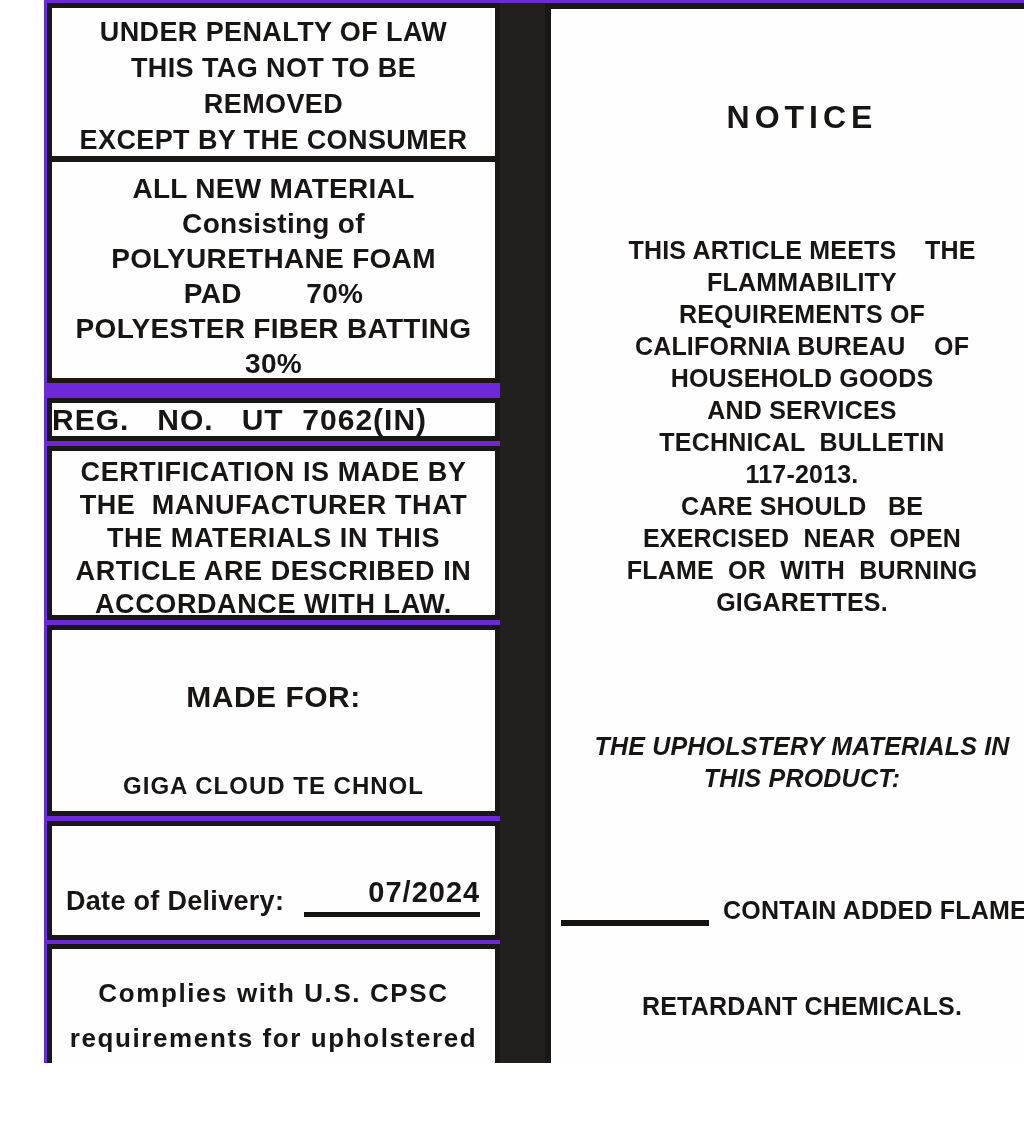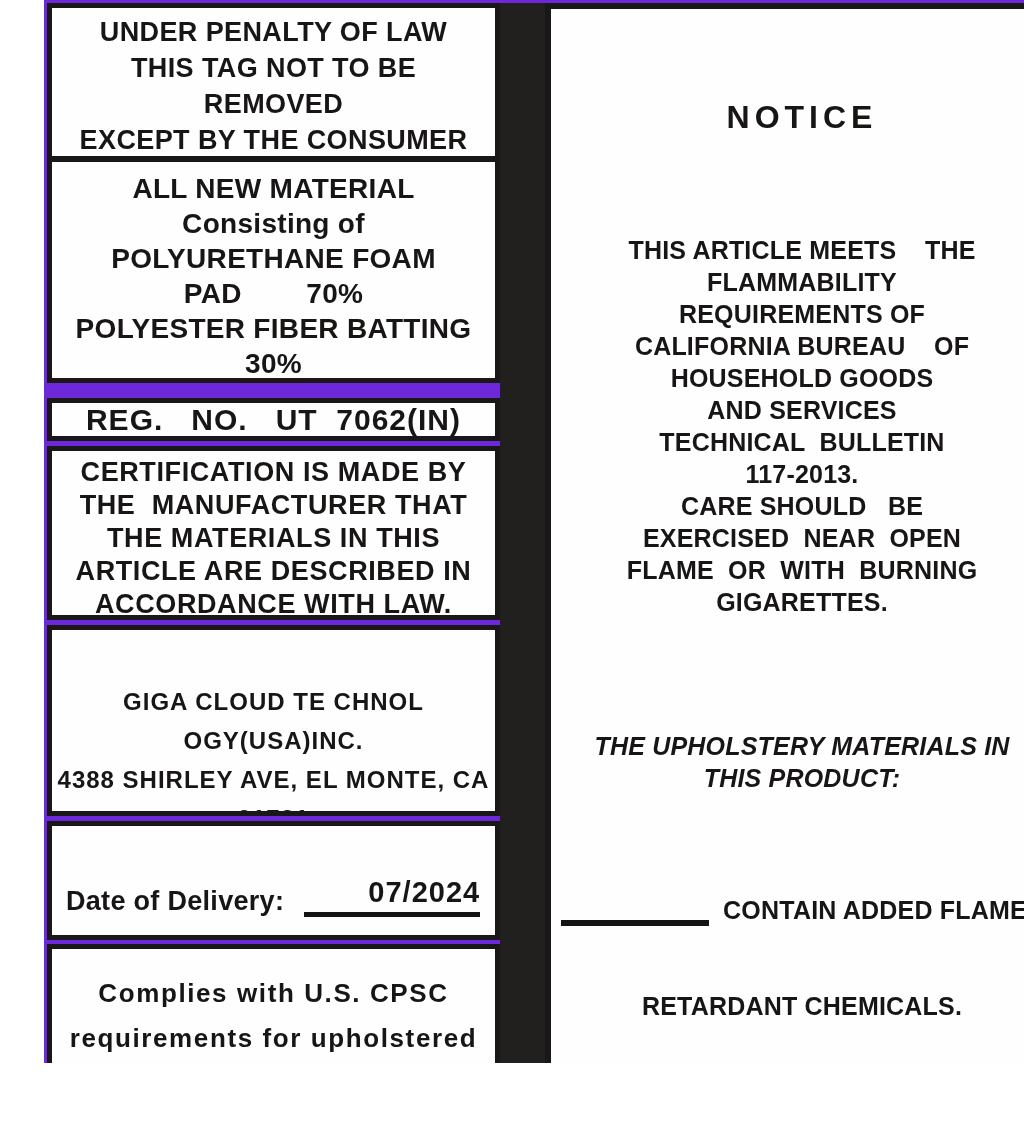--- a/index.html
+++ b/index.html
@@ -18,21 +18,21 @@
     background: #fefefe;
     border: 5px solid #1a1717;
     box-sizing: border-box;
     text-align: center;
     white-space: pre-wrap;
     overflow: hidden;
   }
   
   .penalty-box   { left: 3px; top: 3px;   width: 453px; height: 158px; font-size: 27px; line-height: 36px; padding-top: 6px; letter-spacing: .4px; }
   .material-box  { left: 3px; top: 157px; width: 453px; height: 226px; font-size: 28px; line-height: 35px; padding-top: 9px; letter-spacing: .3px; }
-  .reg-box       { left: 3px; top: 398px; width: 453px; height: 43px;  font-size: 30px; line-height: 33px; letter-spacing: 1px; display: flex; align-items: center; justify-content: center; }
+  .reg-box       { left: 3px; top: 398px; width: 453px; height: 43px;  font-size: 30px; line-height: 33px; letter-spacing: 1px; display: flex; align-items: center; justify-content: flex-start; }
   .cert-box      { left: 3px; top: 446px; width: 453px; height: 174px; font-size: 27px; line-height: 33px; padding-top: 5px; letter-spacing: .6px; }
   .madefor-box   { left: 3px; top: 625px; width: 453px; height: 191px; }
   .madefor-head  { font-size: 30px; line-height: 34px; padding-top: 14px; letter-spacing: .5px; }
   .madefor-lines { font-size: 24px; line-height: 39px; padding-top: 16px; letter-spacing: 1px; white-space: pre-wrap; }
   .delivery-box  { left: 3px; top: 821px; width: 453px; height: 119px; text-align: left; }
   .delivery-row  { display: flex; align-items: flex-end; padding: 14px 0 0 14px; }
   .delivery-label{ font-size: 27px; letter-spacing: .3px; }
   .delivery-value{ display: inline-block; width: 176px; margin-left: 20px; text-align: right; font-size: 29px; border-bottom: 5px solid #161313; padding-bottom: 3px; letter-spacing: 1px; }
   .cpsc-box      { left: 3px; top: 944px; width: 453px; height: 183px; font-size: 26px; line-height: 45px; padding-top: 22px; letter-spacing: 1.6px; }
   
@@ -74,20 +74,21 @@
     <span>REG.   NO.   UT  7062(IN)</span>
   </div>
 
   <div class="box cert-box">CERTIFICATION IS MADE BY
 THE  MANUFACTURER THAT
 THE MATERIALS IN THIS
 ARTICLE ARE DESCRIBED IN
 ACCORDANCE WITH LAW.</div>
 
   <div class="box madefor-box">
+    <div class="madefor-head">MADE FOR:</div>
     <div class="madefor-lines">GIGA CLOUD TE CHNOL OGY(USA)INC.
 4388 SHIRLEY AVE, EL MONTE, CA
 91731</div>
   </div>
 
   <div class="box delivery-box">
     <div class="delivery-row">
       <span class="delivery-label">Date of Delivery:</span>
       <span class="delivery-value">07/2024</span>
     </div>

